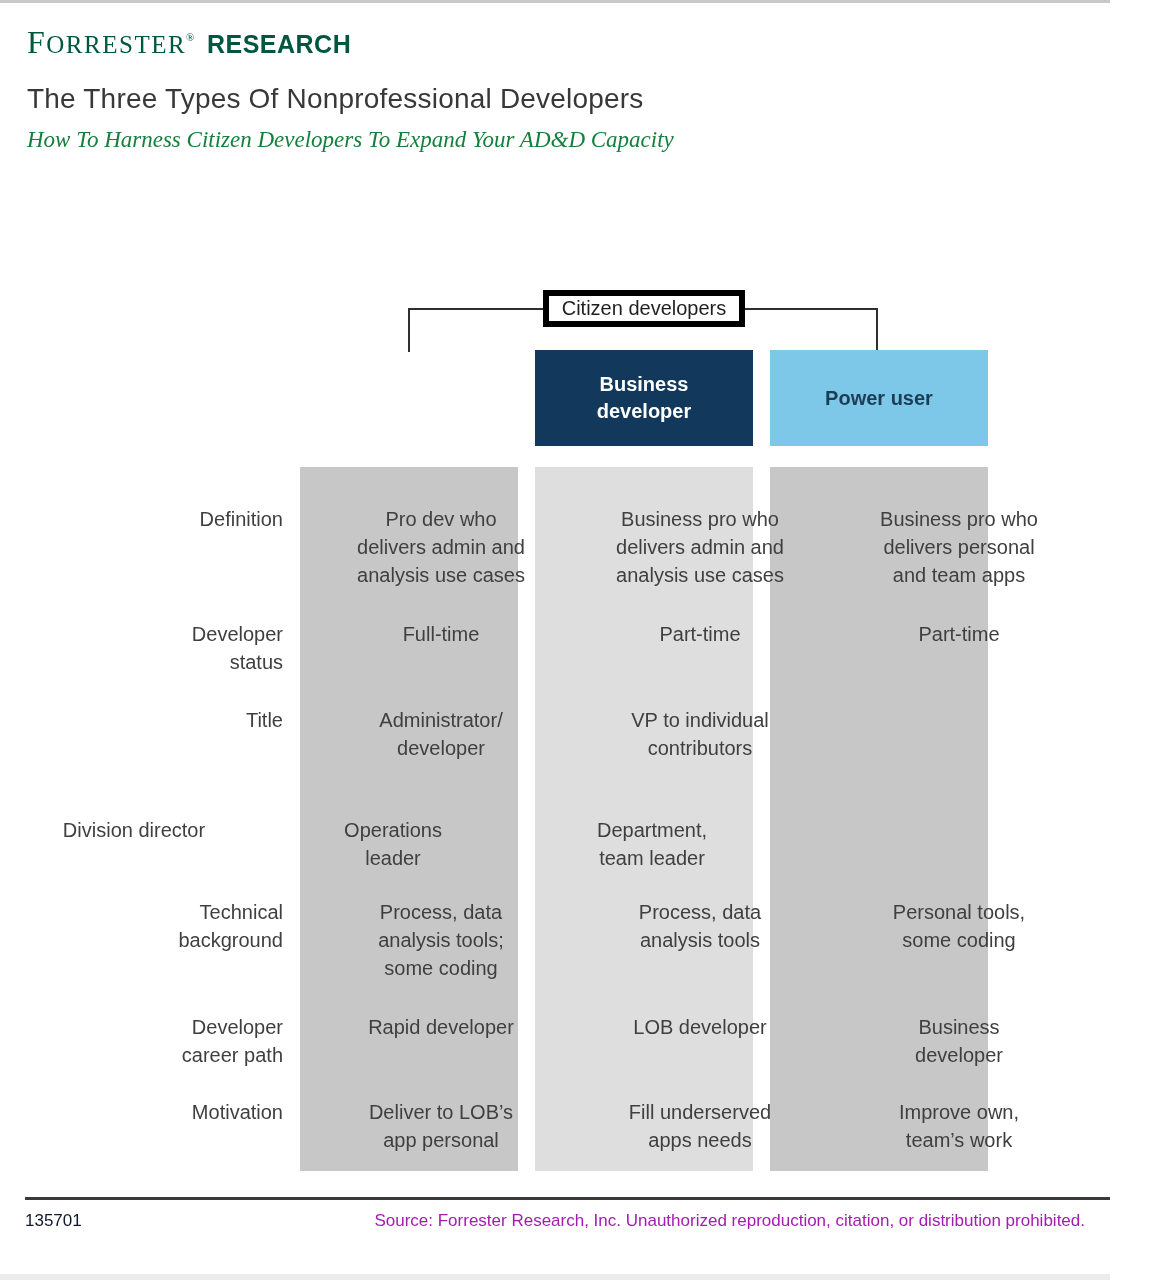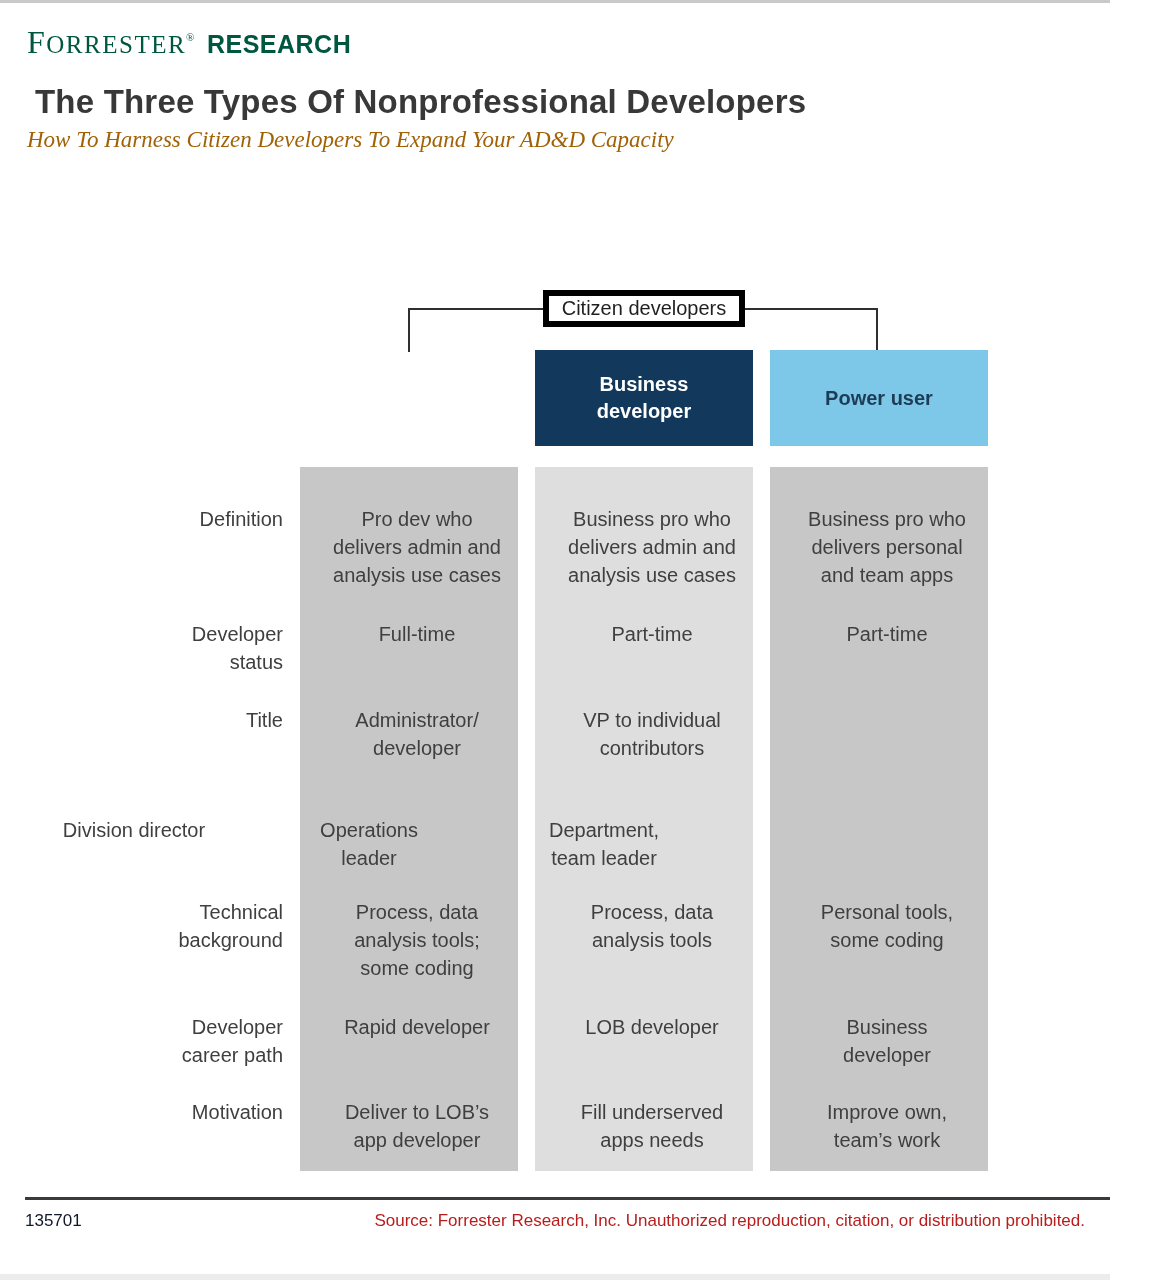--- a/index.html
+++ b/index.html
@@ -33,28 +33,28 @@
   .logo-forrester .rest { font-size: 25px; }
   .logo-reg { font-size: 11px; vertical-align: 12px; letter-spacing: 0; }
   .logo-research {
     font-family: "Liberation Sans", sans-serif;
     font-weight: 700; font-size: 25px;
     letter-spacing: 0.5px; margin-left: 8px;
   }
 
   
   .page-title {
-    position: absolute; top: 83px; left: 35px;
-    font-size: 33px; font-weight: 700; color: #383838;
+    position: absolute; top: 83px; left: 27px;
+    font-size: 28px; font-weight: 400; color: #383838;
     letter-spacing: 0.2px;
   }
   .page-subtitle {
     position: absolute; top: 127px; left: 27px;
     font-family: "Liberation Serif", serif;
-    font-style: italic; font-size: 23px; color: #a16207;
+    font-style: italic; font-size: 23px; color: #15803d;
   }
 
   
   .connector { position: absolute; background: #2f2f2f; }
   .hline-left  { left: 408px; top: 308px; width: 136px; height: 2px; }
   .hline-right { left: 744px; top: 308px; width: 134px; height: 2px; }
   .vline-left  { left: 408px; top: 308px; width: 2px;  height: 44px; }
   .vline-right { left: 876px; top: 308px; width: 2px;  height: 44px; }
 
   .citizen-box {
@@ -87,21 +87,21 @@
     width: 218px; height: 704px;
   }
   .col-bg.c1 { left: 300px; background: #c7c7c7; }
   .col-bg.c2 { left: 535px; background: #dedede; }
   .col-bg.c3 { left: 770px; background: #c7c7c7; }
 
   .rows {
     position: absolute; top: 505px; left: 0;
     width: 1171px; z-index: 2;
   }
-  .row { display: flex; align-items: flex-start; }
+  .row { display: flex; align-items: flex-start; gap: 24px; }
   .row.h1 { height: 115px; }
   .row.h2 { height: 86px; }
   .row.h3 { height: 110px; }
   .row.h4 { height: 82px; }
   .row.h5 { height: 115px; }
   .row.h6 { height: 85px; }
   .row.h7 { height: 73px; }
 
   .row-label {
     width: 283px; text-align: right;
@@ -119,21 +119,21 @@
   .footer-rule {
     position: absolute; left: 25px; top: 1197px;
     width: 1121px; height: 3px; background: #3a3a3a;
   }
   .figure-number {
     position: absolute; left: 25px; top: 1211px;
     font-size: 17px; color: #0f172a;
   }
   .source-note {
     position: absolute; right: 25px; top: 1211px;
-    font-size: 17px; color: #b91c1c;
+    font-size: 17px; color: #a21caf;
   }
   .bottom-strip {
     position: absolute; bottom: 0; left: 0;
     width: 100%; height: 6px; background: #ececec;
   }
 </style>
 </head>
 <body>
 
 <div class="page">
@@ -219,21 +219,21 @@
 career path</div>
       <div class="cell">Rapid developer</div>
       <div class="cell">LOB developer</div>
       <div class="cell">Business
 developer</div>
     </div>
 
     <div class="row h7">
       <div class="row-label">Motivation</div>
       <div class="cell">Deliver to LOB’s
-app developer</div>
+app personal</div>
       <div class="cell">Fill underserved
 apps needs</div>
       <div class="cell">Improve own,
 team’s work</div>
     </div>
 
   </div>
 
   <div class="footer-rule"></div>
   <div class="figure-number">135701</div>

